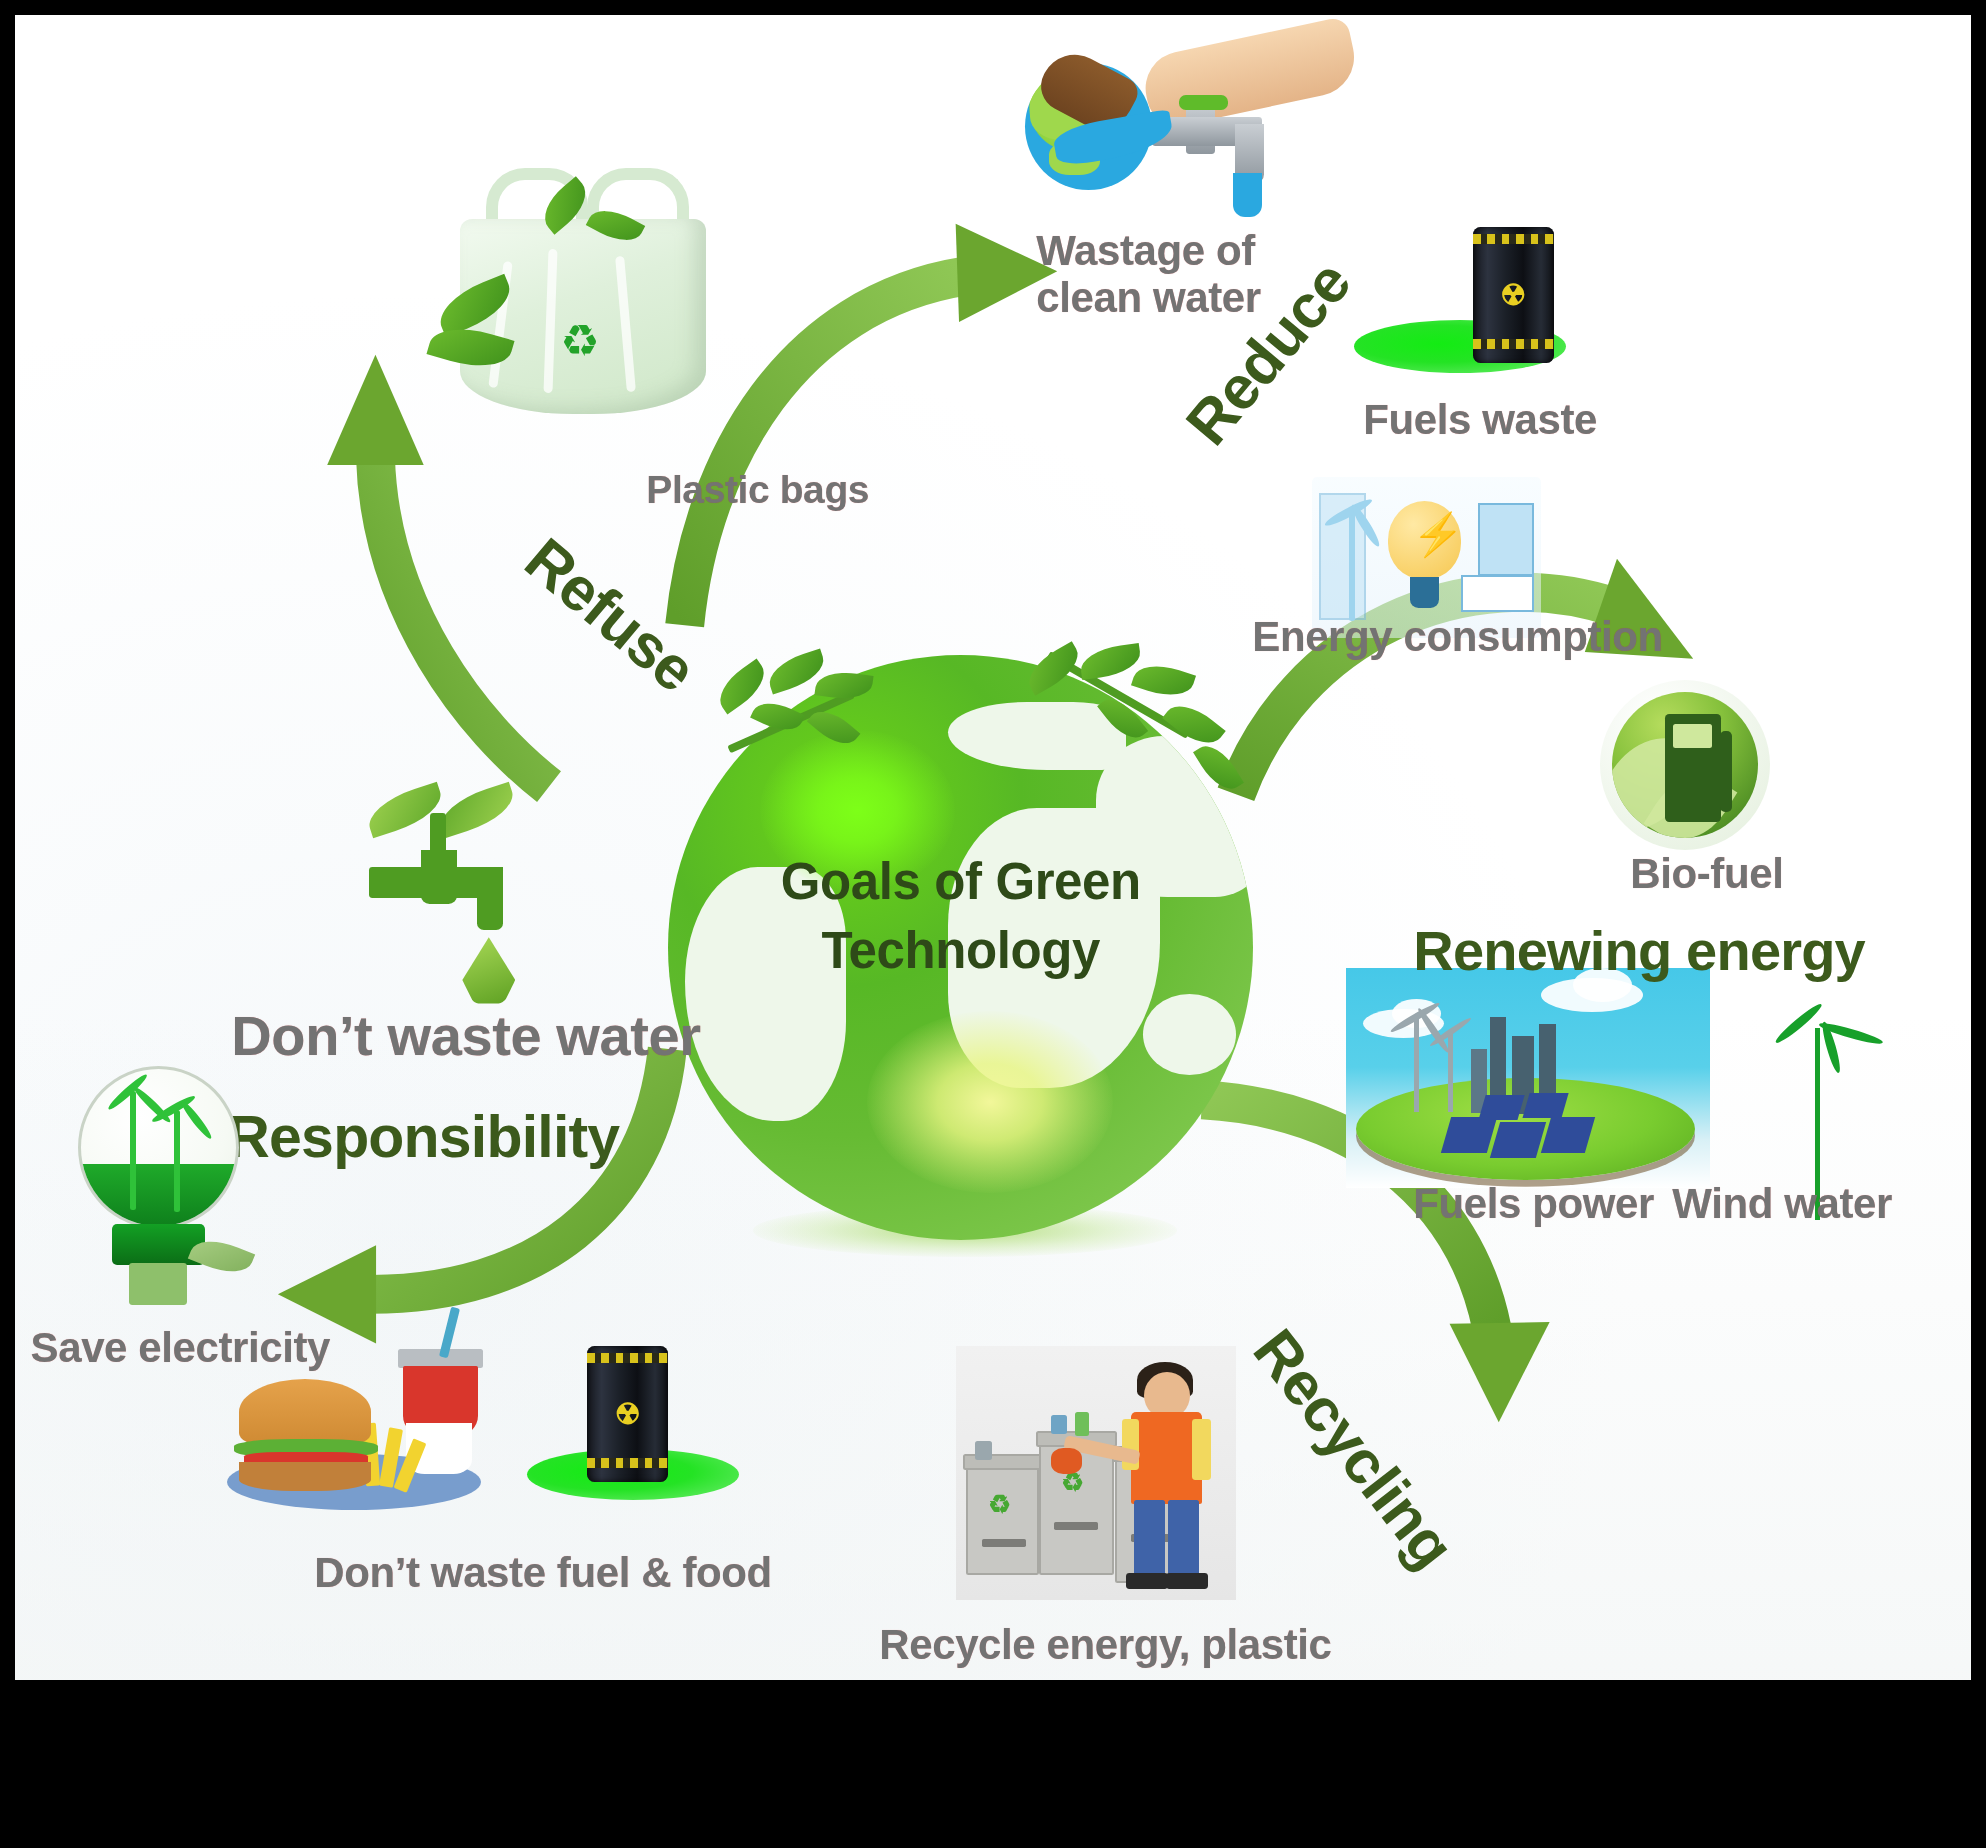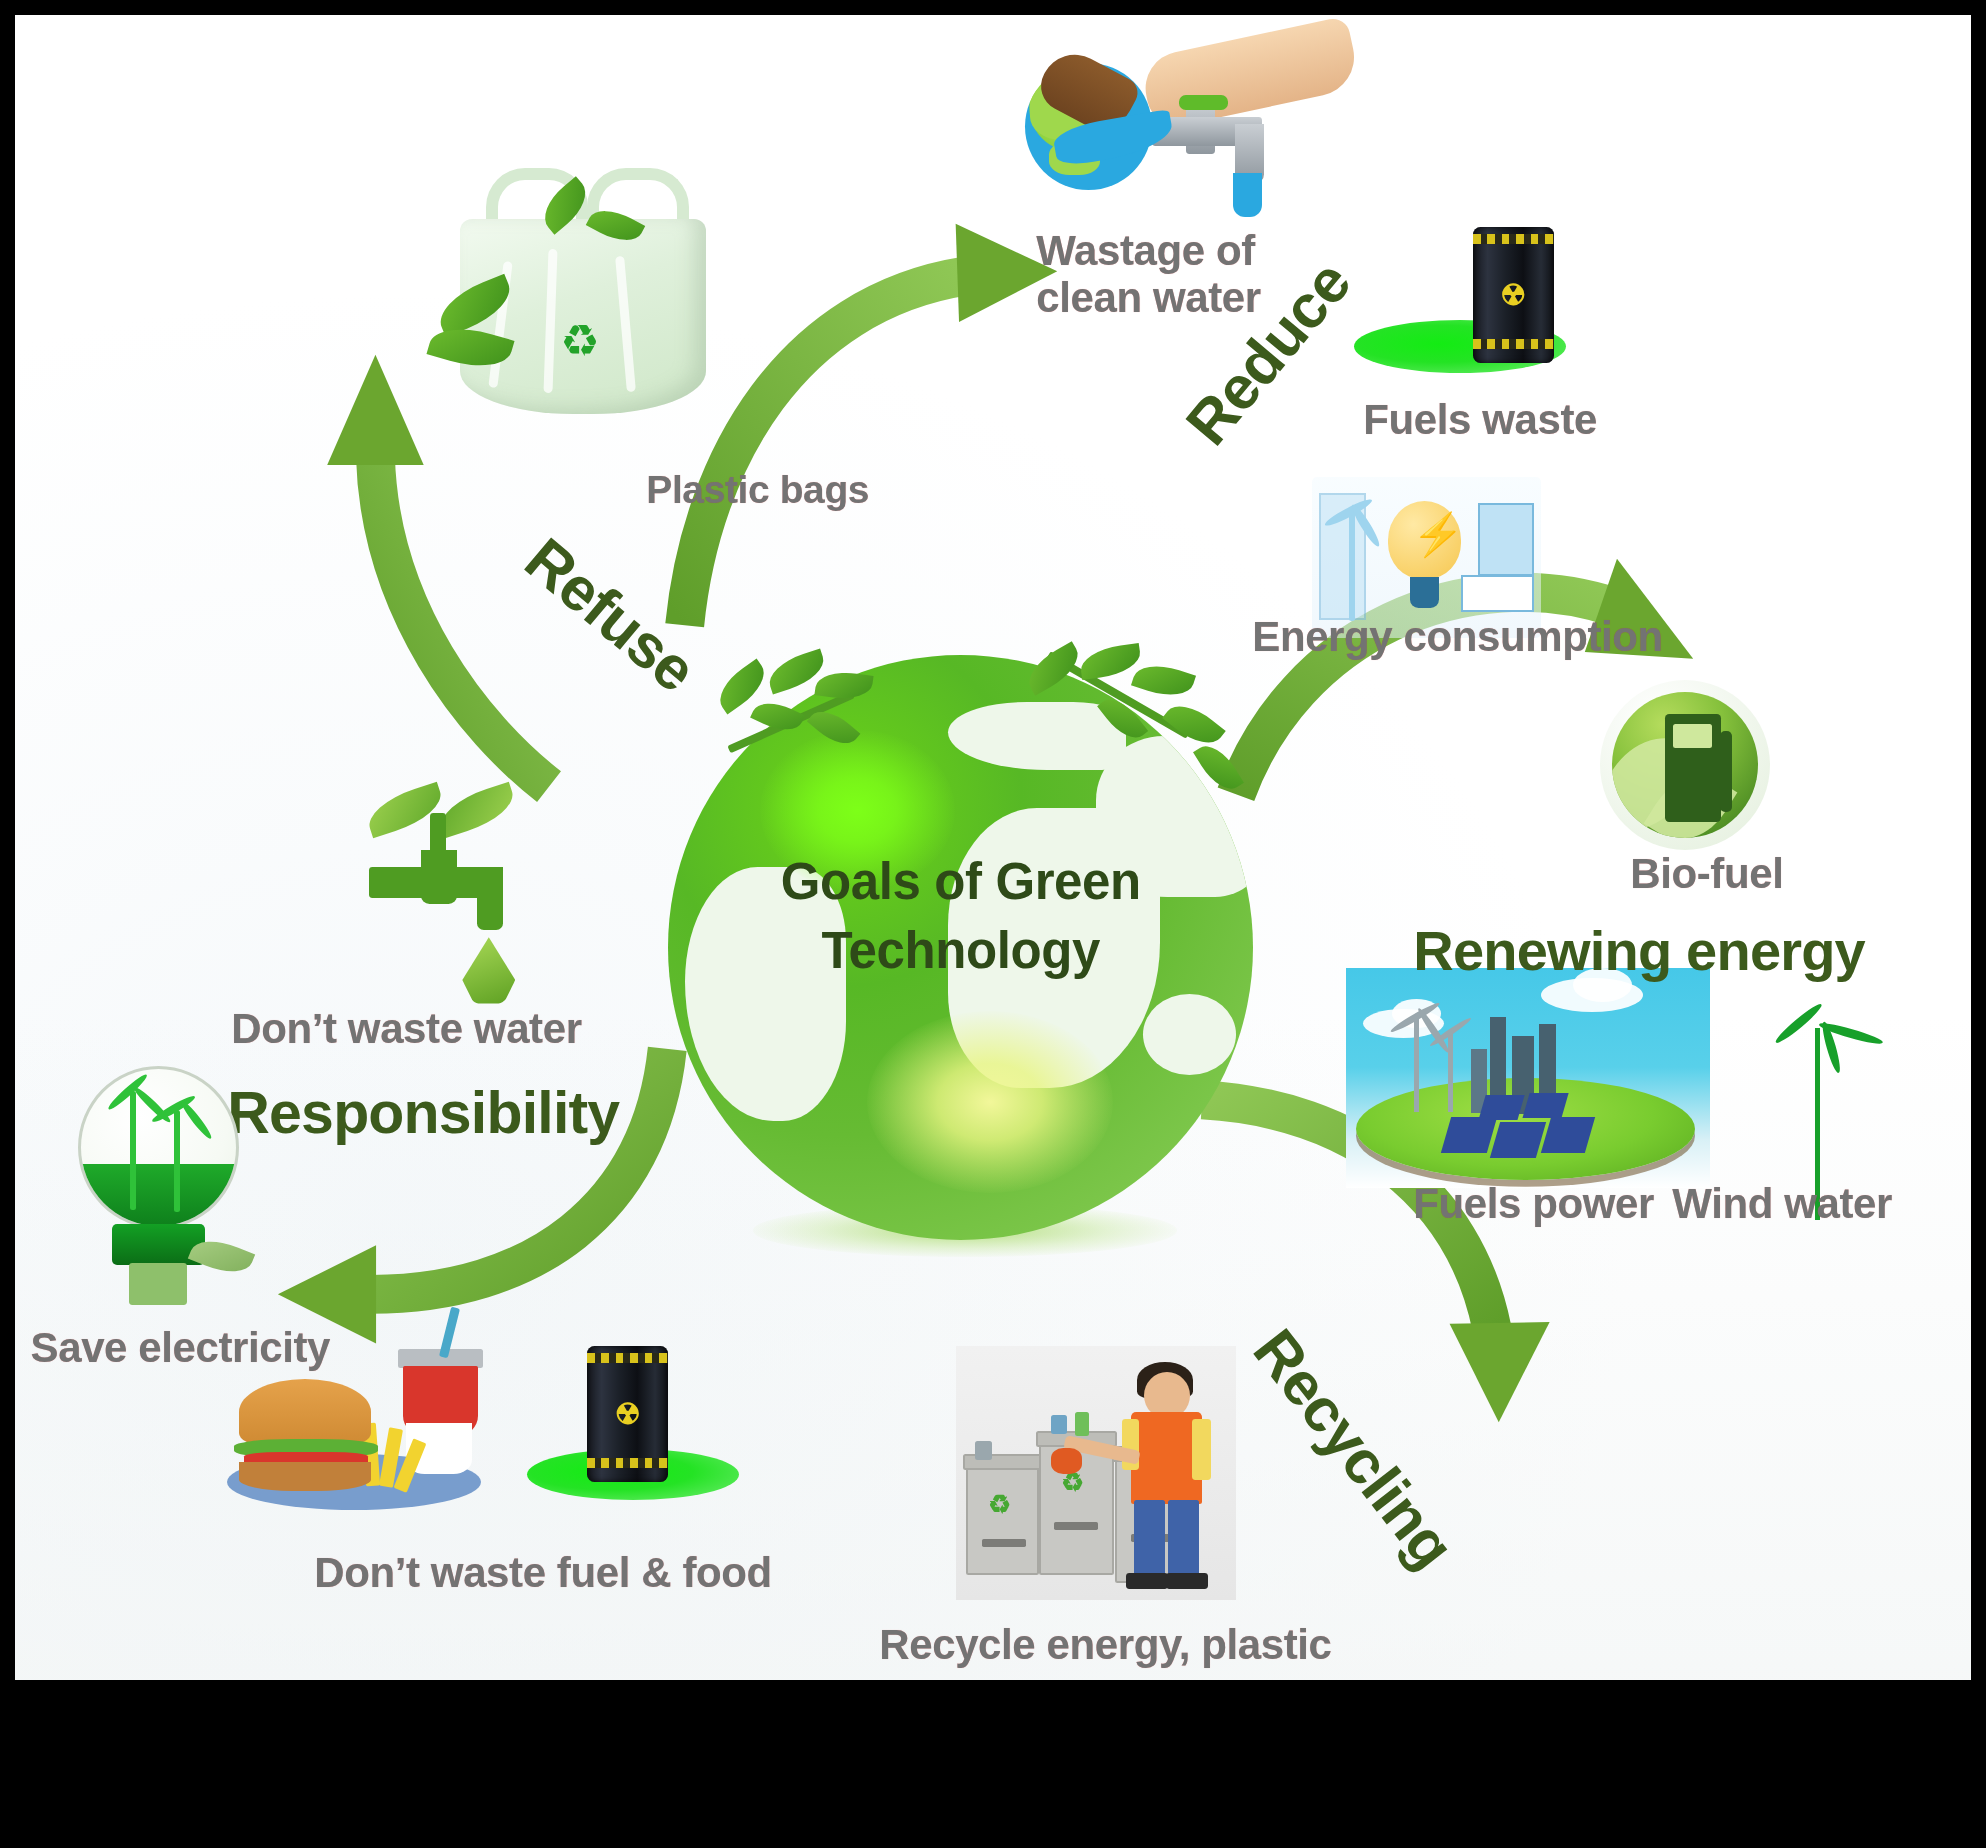--- a/index.html
+++ b/index.html
@@ -463,22 +463,22 @@
 
     <div class="tile" style="left:335px;top:754px;width:246px;height:254px;">
       <div class="tap-leaf" style="left:15.3px;top:24px;width:78px;height:34px;transform:rotate(-18deg);"></div>
       <div class="tap-leaf" style="left:88px;top:24px;width:78px;height:34px;transform:rotate(162deg);"></div>
       <div class="tap-body" style="left:80px;top:44px;width:15.3px;height:56px;"></div>
       <div class="tap-body" style="left:18.6px;top:98px;width:134px;height:30.5px;"></div>
       <div class="tap-body" style="left:71px;top:81px;width:36px;height:54px;border-radius:0 0 8.5px 8.5px;"></div>
       <div class="tap-body" style="left:127px;top:98px;width:25.4px;height:63px;border-radius:0 0 6.8px 6.8px;"></div>
       <div class="drop" style="left:112px;top:168px;"></div>
     </div>
-    <div class="abs redlabel" style="left:216px;top:990px;font-size:42px;">Don’t waste water</div>
-    <div class="abs olivelabel" style="left:212px;top:1064px;font-size:59px;text-align:center;">Responsibility</div>
+    <div class="abs redlabel" style="left:216px;top:990px;font-size:56px;">Don’t waste water</div>
+    <div class="abs olivelabel" style="left:212px;top:1088px;font-size:59px;text-align:center;">Responsibility</div>
 
     <div class="tile" style="left:51px;top:1051px;width:195px;height:246px;">
       <div class="bulb-glass" style="left:12px;top:0;">
         <div class="bulb-liquid"></div>
         <div class="turbine-pole" style="left:49px;top:22px;height:119px;"></div>
         <div class="turbine-blade" style="left:20.3px;top:18.6px;width:51px;height:7.6px;transform:rotate(-42deg);"></div>
         <div class="turbine-blade" style="left:47px;top:32px;width:49px;height:7.6px;transform:rotate(44deg);"></div>
         <div class="turbine-pole" style="left:93px;top:41px;height:102px;"></div>
         <div class="turbine-blade" style="left:68px;top:36px;width:49px;height:7.6px;transform:rotate(-30deg);"></div>
         <div class="turbine-blade" style="left:92px;top:47px;width:47px;height:7.6px;transform:rotate(52deg);"></div>

